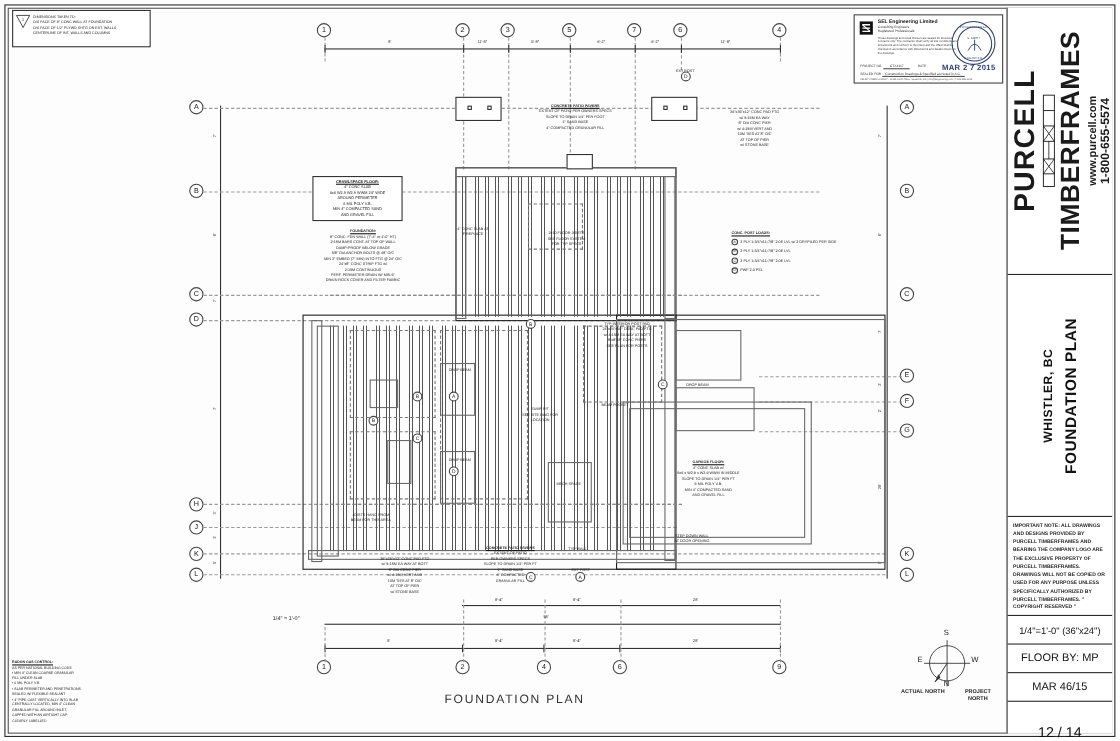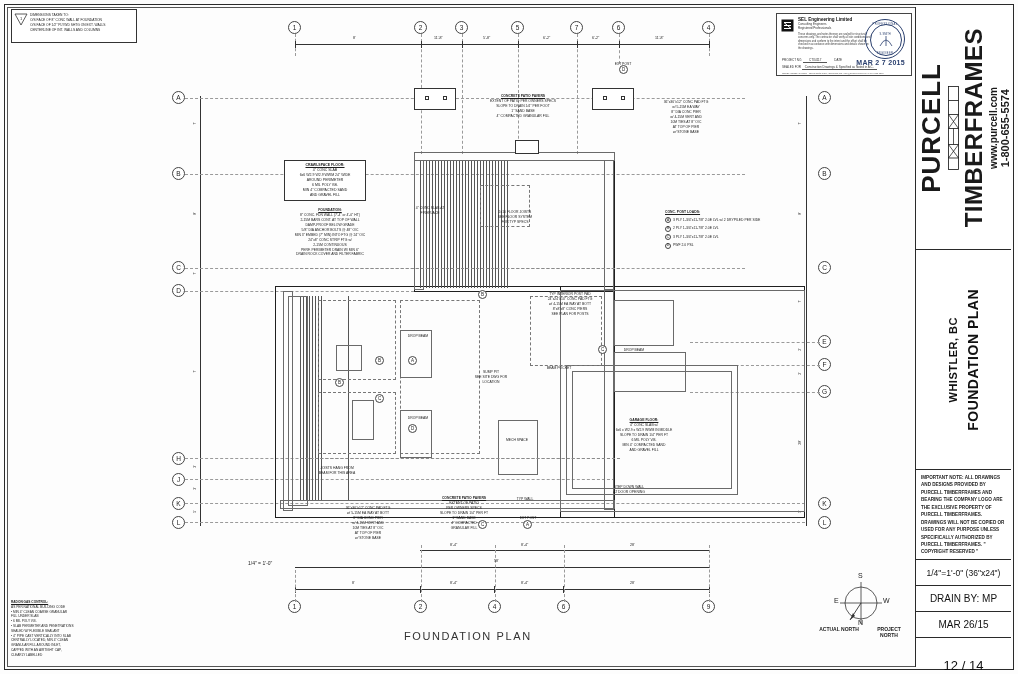--- a/index.html
+++ b/index.html
@@ -299,22 +299,22 @@
         <div class="vert proj-loc">WHISTLER, BC</div>
         <div class="vert proj-sheet">FOUNDATION PLAN</div>
       </div>
     </div>
 
     <div class="tc-cell" id="copy-cell">
       <p>IMPORTANT NOTE: ALL DRAWINGS AND DESIGNS PROVIDED BY PURCELL TIMBERFRAMES AND BEARING THE COMPANY LOGO ARE THE EXCLUSIVE PROPERTY OF PURCELL TIMBERFRAMES. DRAWINGS WILL NOT BE COPIED OR USED FOR ANY PURPOSE UNLESS SPECIFICALLY AUTHORIZED BY PURCELL TIMBERFRAMES. " COPYRIGHT RESERVED "</p>
     </div>
 
     <div class="tc-row">1/4"=1'-0" (36"x24")</div>
-    <div class="tc-row big">DRAIN BY: MP</div>
-    <div class="tc-row big">MAR 26/15</div>
+    <div class="tc-row big">FLOOR BY: MP</div>
+    <div class="tc-row big">MAR 46/15</div>
     <div id="page-cell">12 / 14</div>
   </div>
 
   <div class="dim-h" style="left:295px; top:44px; width:415px;"></div>
 
   <div class="bub" style="left:288px; top:21px;">1</div>
   <div class="bub" style="left:414px; top:21px;">2</div>
   <div class="bub" style="left:455px; top:21px;">3</div>
   <div class="bub" style="left:511px; top:21px;">5</div>
   <div class="bub" style="left:570px; top:21px;">7</div>

